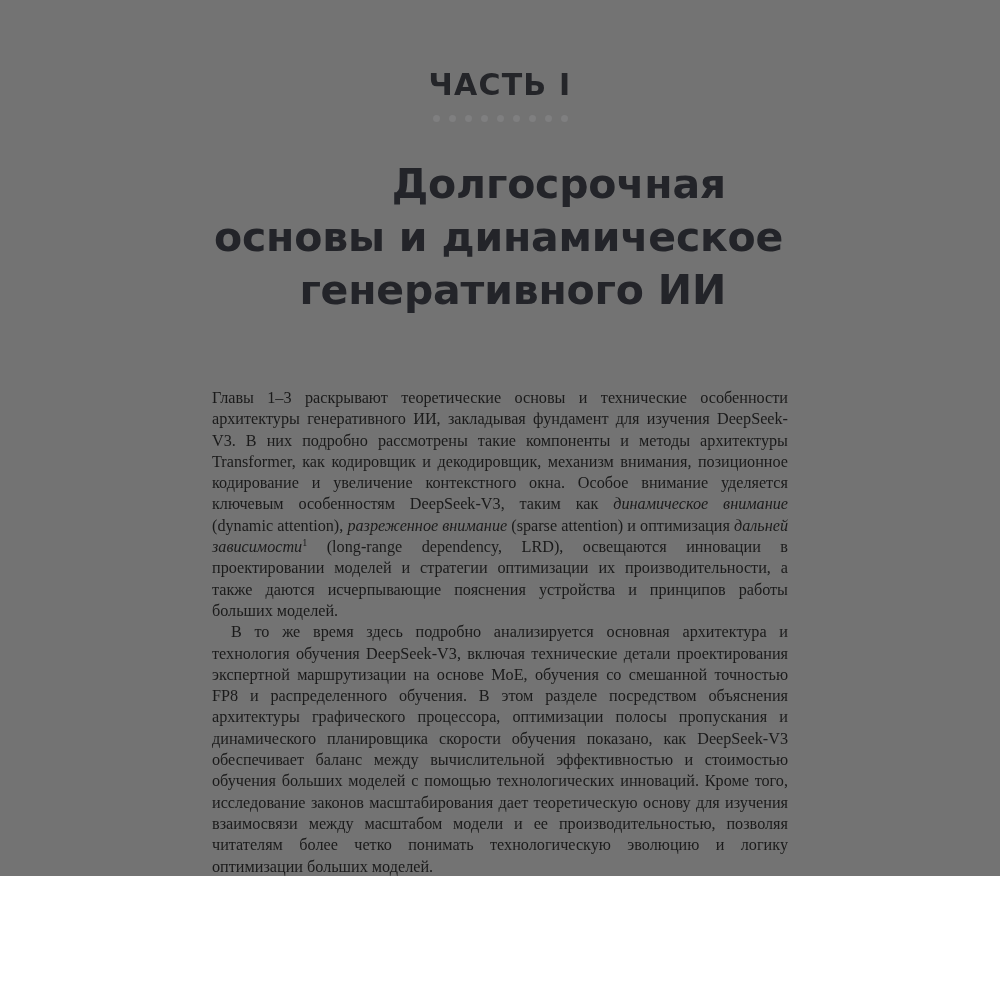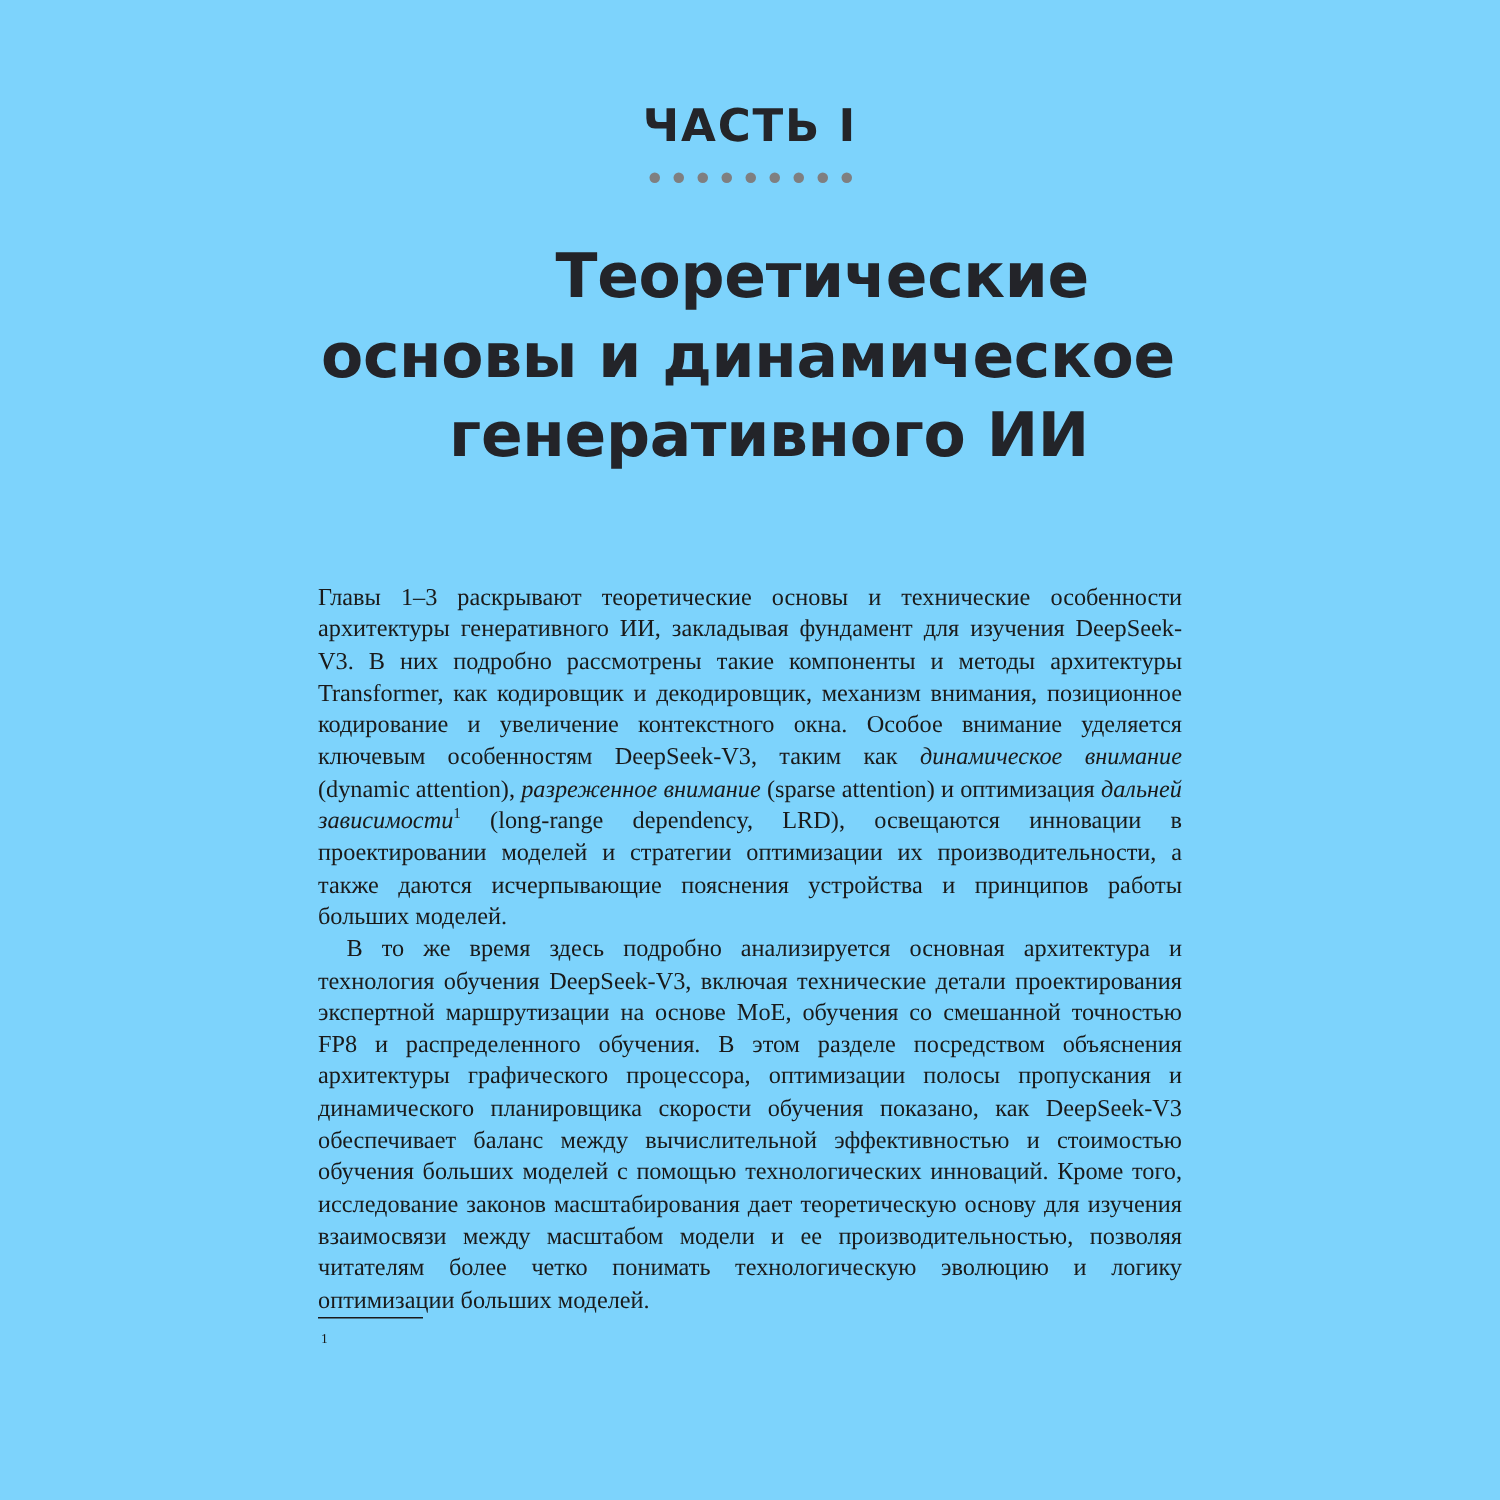--- a/index.html
+++ b/index.html
@@ -5,22 +5,22 @@
 <style>
   html, body {
     margin: 0;
     padding: 0;
     background: #ffffff;
   }
 
   .page {
     position: relative;
     width: 1000px;
-    height: 1000px;
-    background: #7dd3fc;
+    height: 876px;
+    background: #737373;
     overflow: hidden;
     box-sizing: border-box;
     font-family: "Liberation Serif", "DejaVu Serif", serif;
     color: #1c1c1c;
   }
 
   
   .part-label {
     position: absolute;
     left: 0;
@@ -144,21 +144,21 @@
       <span class="dot" style="background: rgb(127, 127, 128);"></span>
       <span class="dot" style="background: rgb(127, 127, 128);"></span>
       <span class="dot" style="background: rgb(127, 127, 128);"></span>
       <span class="dot" style="background: rgb(127, 127, 128);"></span>
       <span class="dot" style="background: rgb(127, 127, 128);"></span>
       <span class="dot" style="background: rgb(127, 127, 128);"></span>
       <span class="dot" style="background: rgb(127, 127, 128);"></span>
     </div>
 
   <div class="part-title" style="color: rgb(35, 36, 41);">
-      <span class="tline">Теоретические</span>
+      <span class="tline">Долгосрочная</span>
       <span class="tline">основы и динамическое</span>
       <span class="tline">генеративного ИИ</span>
     </div>
 
   <div class="body-copy">
       <p><span>Главы 1–3 раскрывают теоретические основы и технические особенности архитектуры генеративного ИИ, закладывая фундамент для изучения DeepSeek-V3. В них подробно рассмотрены такие компоненты и методы архитектуры Transformer, как кодировщик и декодировщик, механизм внимания, позиционное кодирование и увеличение контекстного окна. Особое внимание уделяется ключевым особенностям DeepSeek-V3, таким как </span><i>динамическое внимание</i><span> (dynamic attention), </span><i>разреженное внимание</i><span> (sparse attention) и оптимизация </span><i>дальней зависимости</i><sup class="fn-ref">1</sup><span> (long-range dependency, LRD), освещаются инновации в проектировании моделей и стратегии оптимизации их производительности, а также даются исчерпывающие пояснения устройства и принципов работы больших моделей.</span></p>
       <p class="indent"><span>В то же время здесь подробно анализируется основная архитектура и технология обучения DeepSeek-V3, включая технические детали проектирования экспертной маршрутизации на основе MoE, обучения со смешанной точностью FP8 и распределенного обучения. В этом разделе посредством объяснения архитектуры графического процессора, оптимизации полосы пропускания и динамического планировщика скорости обучения показано, как DeepSeek-V3 обеспечивает баланс между вычислительной эффективностью и стоимостью обучения больших моделей с помощью технологических инноваций. Кроме того, исследование законов масштабирования дает теоретическую основу для изучения взаимосвязи между масштабом модели и ее производительностью, позволяя читателям более четко понимать технологическую эволюцию и логику оптимизации больших моделей.</span></p>
     </div>
 
   <div class="footnote">

